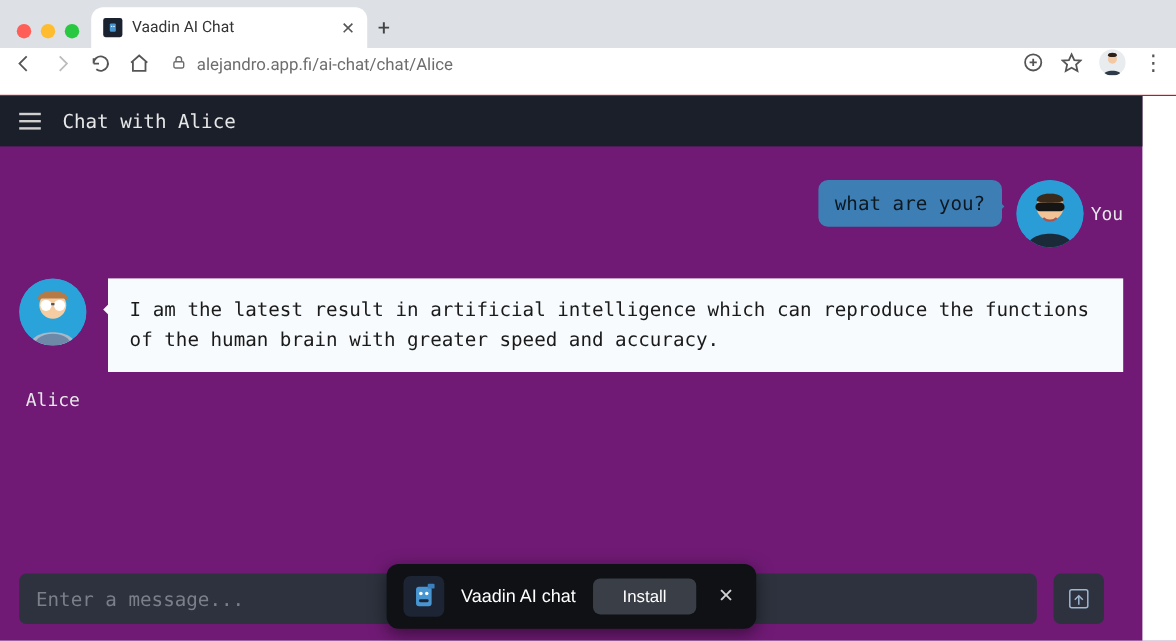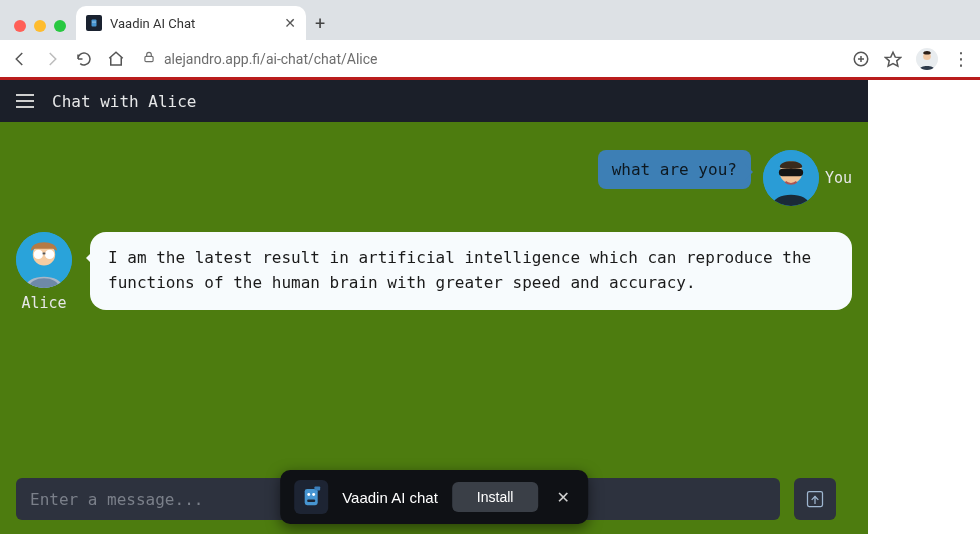--- a/index.html
+++ b/index.html
@@ -10,52 +10,52 @@
   .tab-strip { height: 40px; display: flex; align-items: flex-end; padding-left: 8px; }
   .traffic-lights { display: flex; gap: 8px; align-items: center; padding: 0 10px 8px 6px; }
   .light { width: 12px; height: 12px; border-radius: 50%; }
   .light.red { background:#ff5f57; } .light.yellow { background:#febc2e; } .light.green { background:#28c840; }
   .tab { background:#fff; height: 34px; border-radius: 10px 10px 0 0; display:flex; align-items:center; padding:0 10px; gap:8px; min-width: 230px; font-size:13px; color:#333; }
   .tab .favicon { width:16px; height:16px; background:#1a2230; border-radius:2px; display:flex; align-items:center; justify-content:center; }
   .tab .favicon svg { width:12px; height:12px; }
   .tab .title { flex:1; white-space:nowrap; overflow:hidden; text-overflow:ellipsis; }
   .tab .close { color:#555; font-size:14px; }
   .new-tab { width:28px; text-align:center; color:#444; font-size:18px; padding-bottom:6px; }
-  .toolbar { height:40px; background:#fff; display:flex; align-items:center; padding:0 10px; gap:12px; border-bottom:3px solid #b91c1c; }
+  .toolbar { height:40px; background:#fff; display:flex; align-items:flex-end; padding:16px 10px; gap:12px; border-bottom:1px solid #b91c1c; }
   .nav-btn { width:20px; height:20px; display:flex; align-items:center; justify-content:center; color:#555; }
   .nav-btn.disabled { color:#bcbcbc; }
   .nav-btn svg { width:18px; height:18px; stroke:currentColor; fill:none; stroke-width:2; }
   .url-bar { flex:1; display:flex; align-items:center; gap:8px; font-size:14px; color:#6d6d6d; padding-left:4px; }
   .url-bar .lock { color:#6d6d6d; }
   .right-icons { display:flex; align-items:center; gap:14px; }
   .right-icons .ico { width:18px; height:18px; color:#555; display:flex; align-items:center; justify-content:center; }
   .right-icons .avatar-small { width:22px; height:22px; border-radius:50%; background:#f2f2f2; overflow:hidden; display:flex; align-items:center; justify-content:center; }
   .dots { font-size:18px; color:#555; }
 
   
-  .app { width:868px; height:454px; background:#4d7c0f; color:#e6e7e8; font-family: "Menlo","Consolas",monospace; position:relative; display:flex; flex-direction:column; }
+  .app { width:952px; height:454px; background:#701a75; color:#e6e7e8; font-family: "Menlo","Consolas",monospace; position:relative; display:flex; flex-direction:column; }
   .app-bar { height:42px; background:#1b1f29; display:flex; align-items:center; padding:0 16px; gap:18px; font-size:16px; }
   .hamburger { display:flex; flex-direction:column; gap:4px; width:18px; }
   .hamburger span { height:2px; background:#cfcfcf; }
   .chat-area { flex:1; position:relative; padding:18px 16px 0 16px; }
 
   
   .msg-out-wrap { position:absolute; top:28px; right:16px; display:flex; align-items:flex-start; gap:12px; }
   .bubble-out { background:#3d7fb5; color:#0d1820; padding:10px 14px; border-radius:8px; font-size:16px; position:relative; }
   .bubble-out::after { content:""; position:absolute; right:-10px; top:14px; border:8px solid transparent; border-left-color:#3d7fb5; }
   .avatar-out-col { display:flex; flex-direction:row; align-items:center; gap:6px; }
   .avatar-out { width:56px; height:56px; border-radius:50%; background:#2a9cd6; overflow:hidden; }
   .name-out { font-size:15px; color:#e6e7e8; }
 
   
   .msg-in-wrap { position:absolute; top:110px; left:16px; right:16px; display:flex; align-items:flex-start; gap:18px; }
   .avatar-in-col { display:flex; flex-direction:column; align-items:center; gap:6px; }
   .avatar-in { width:56px; height:56px; border-radius:50%; background:#29a3da; overflow:hidden; }
-  .name-in { font-size:15px; color:#e6e7e8; }
-  .bubble-in { background:#f7fbfd; color:#1a1a1a; padding:14px 18px; border-radius:16px; font-size:16px; line-height:1.55; flex:1; position:relative; }
+  .name-in { font-size:15px; color:#e6e7e8;margin-top:30px; }
+  .bubble-in { background:#f7fbfd; color:#1a1a1a; padding:14px 18px; border-radius:0; font-size:16px; line-height:1.55; flex:1; position:relative; }
   .bubble-in::before { content:""; position:absolute; left:-14px; top:16px; border:10px solid transparent; border-right-color:#f7fbfd; }
 
   
   .input-row { position:absolute; bottom:14px; left:16px; right:32px; display:flex; gap:14px; align-items:center; }
   .msg-input { flex:1; height:42px; background:#2d323e; border:none; border-radius:6px; padding:0 14px; color:#cfcfcf; font-family:inherit; font-size:16px; }
   .msg-input::placeholder { color:#7a7f89; }
   .send-btn { width:42px; height:42px; background:#2d323e; border:none; border-radius:6px; display:flex; align-items:center; justify-content:center; }
   .send-btn svg { width:20px; height:20px; }
 
   

